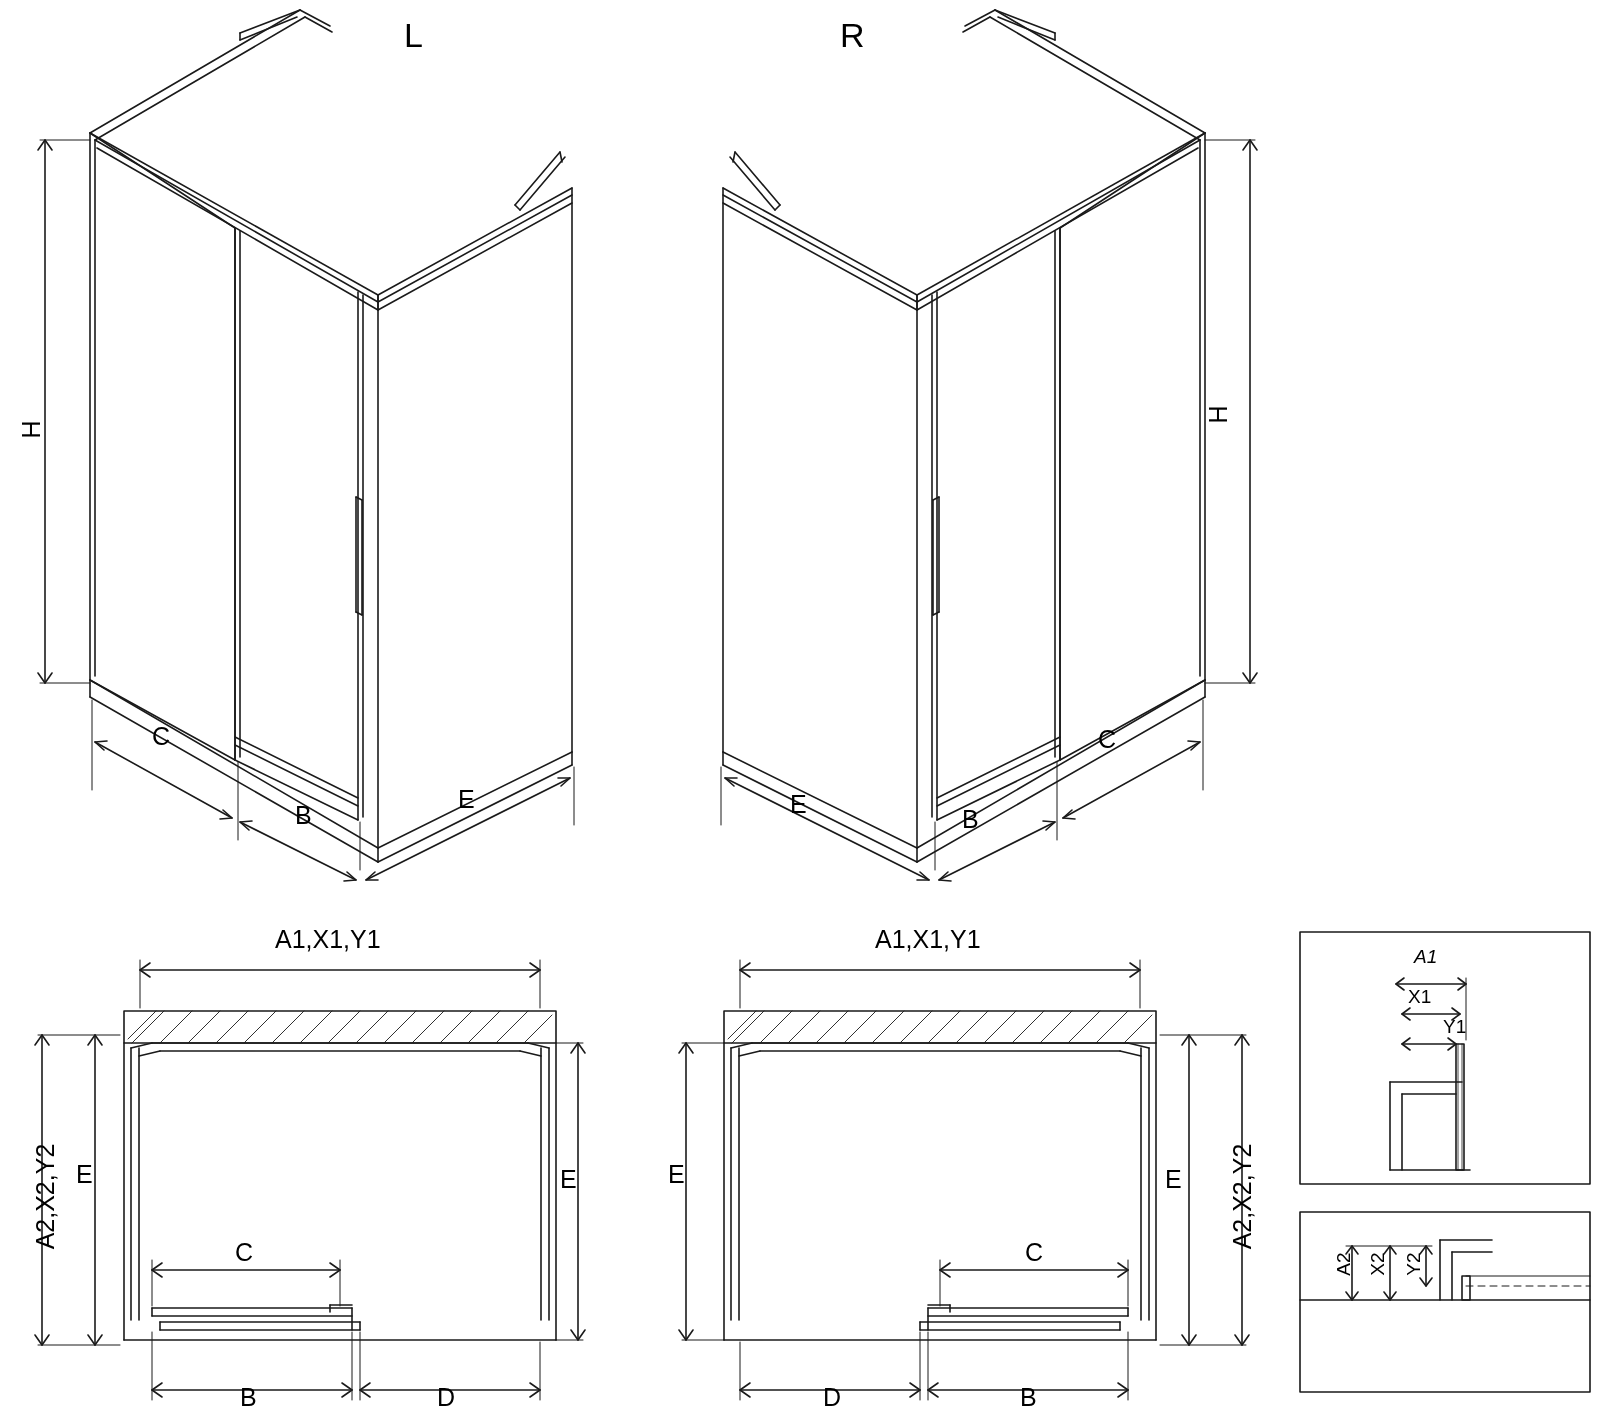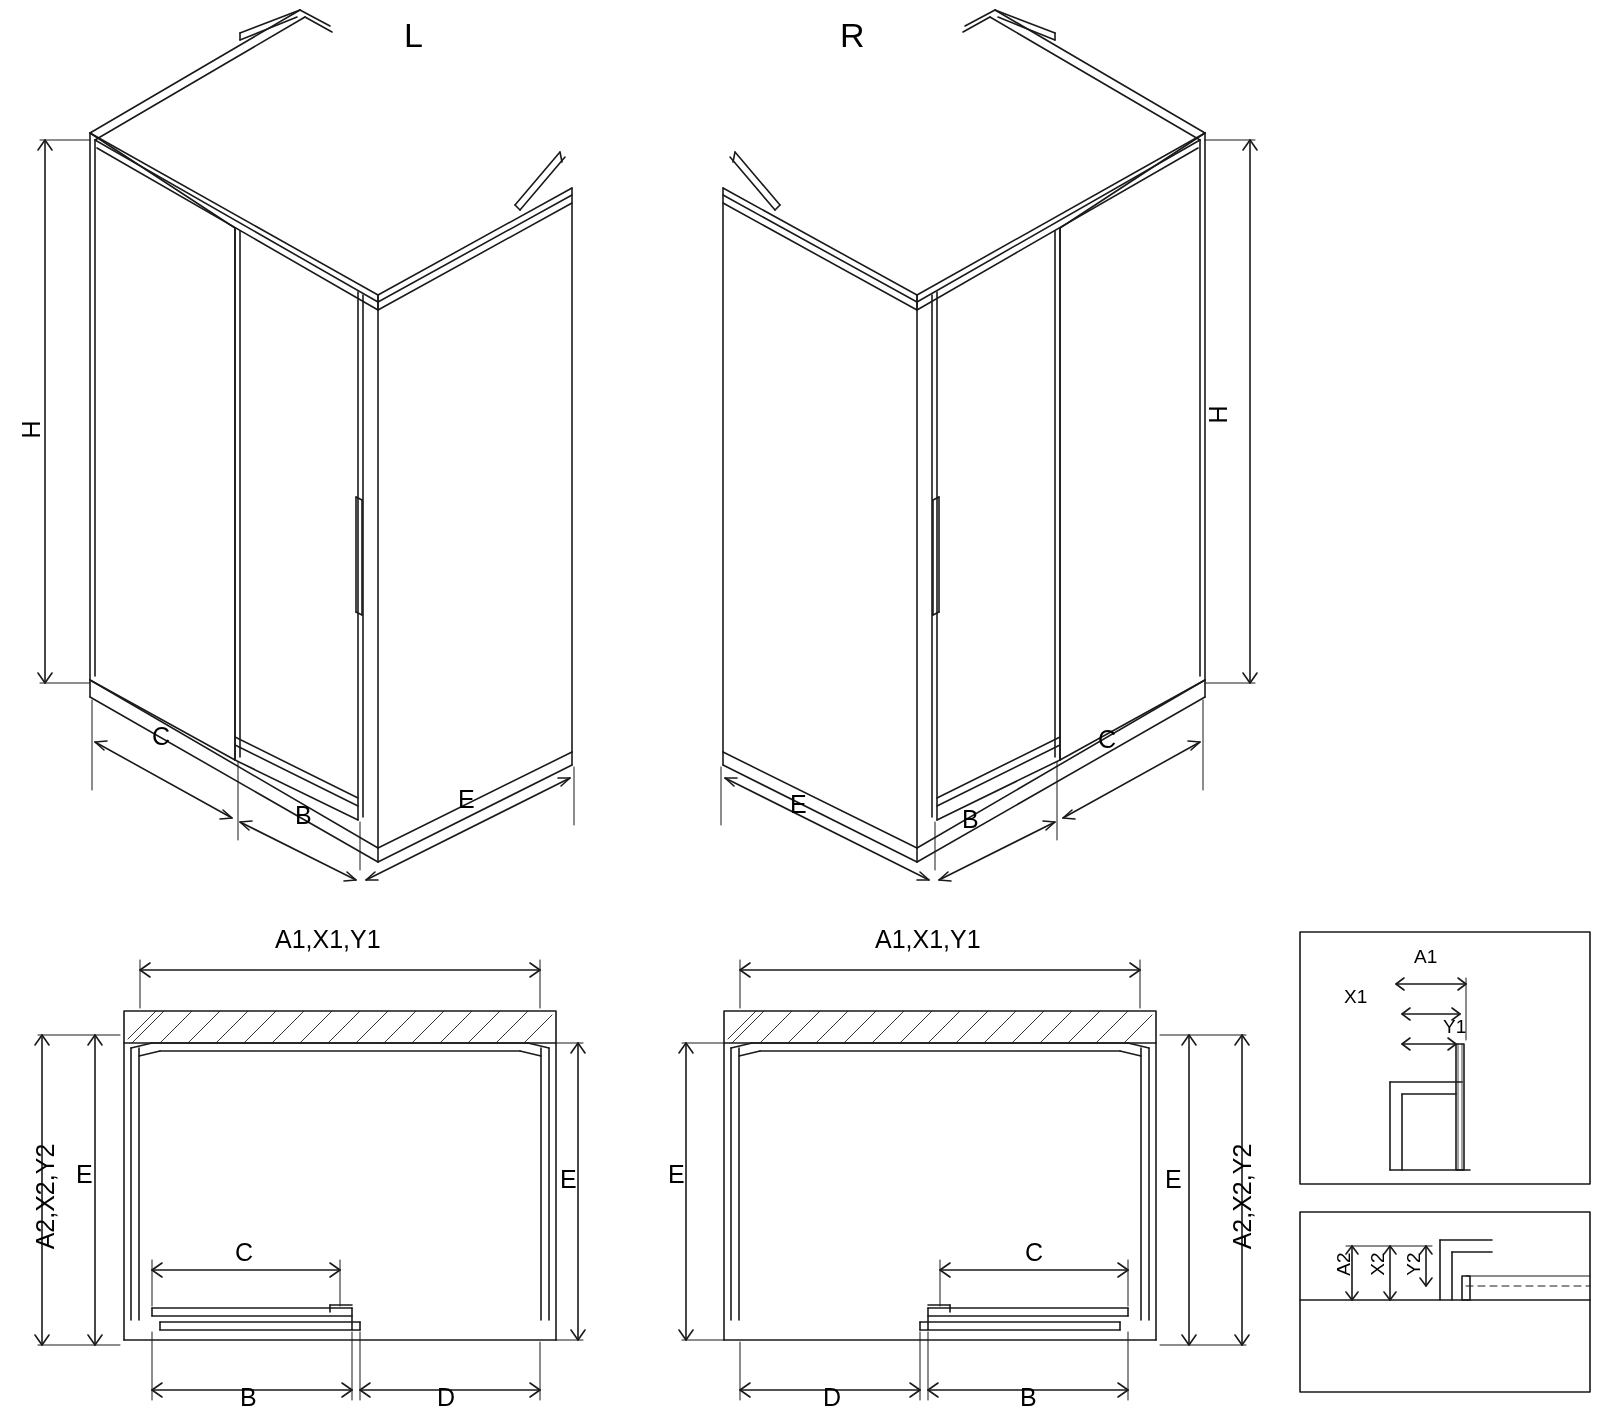--- a/index.html
+++ b/index.html
@@ -401,21 +401,21 @@
   <div class="lbl mid" style="left:437px;top:1383px;">D</div>
 
   <div class="lbl mid" style="left:875px;top:925px;">A1,X1,Y1</div>
   <div class="lbl mid rot90c" style="left:1152px;top:1182px;width:180px;text-align:center;">A2,X2,Y2</div>
   <div class="lbl mid" style="left:668px;top:1160px;">E</div>
   <div class="lbl mid" style="left:1165px;top:1165px;">E</div>
   <div class="lbl mid" style="left:1025px;top:1238px;">C</div>
   <div class="lbl mid" style="left:1020px;top:1383px;">B</div>
   <div class="lbl mid" style="left:823px;top:1383px;">D</div>
 
-  <div class="lbl sm" style="left:1414px;top:946px;">A1</div>
-  <div class="lbl sm" style="left:1344px;top:986px;">X1</div>
+  <div class="lbl sm" style="left:1414px;top:946px;font-style:italic;">A1</div>
+  <div class="lbl sm" style="left:1408px;top:986px;">X1</div>
   <div class="lbl sm" style="left:1443px;top:1016px;">Y1</div>
 
   <div class="lbl sm rot90c" style="left:1324px;top:1253px;width:40px;text-align:center;">A2</div>
   <div class="lbl sm rot90c" style="left:1358px;top:1253px;width:40px;text-align:center;">X2</div>
   <div class="lbl sm rot90c" style="left:1394px;top:1253px;width:40px;text-align:center;">Y2</div>
 
 </div>
 
 </body></html>

